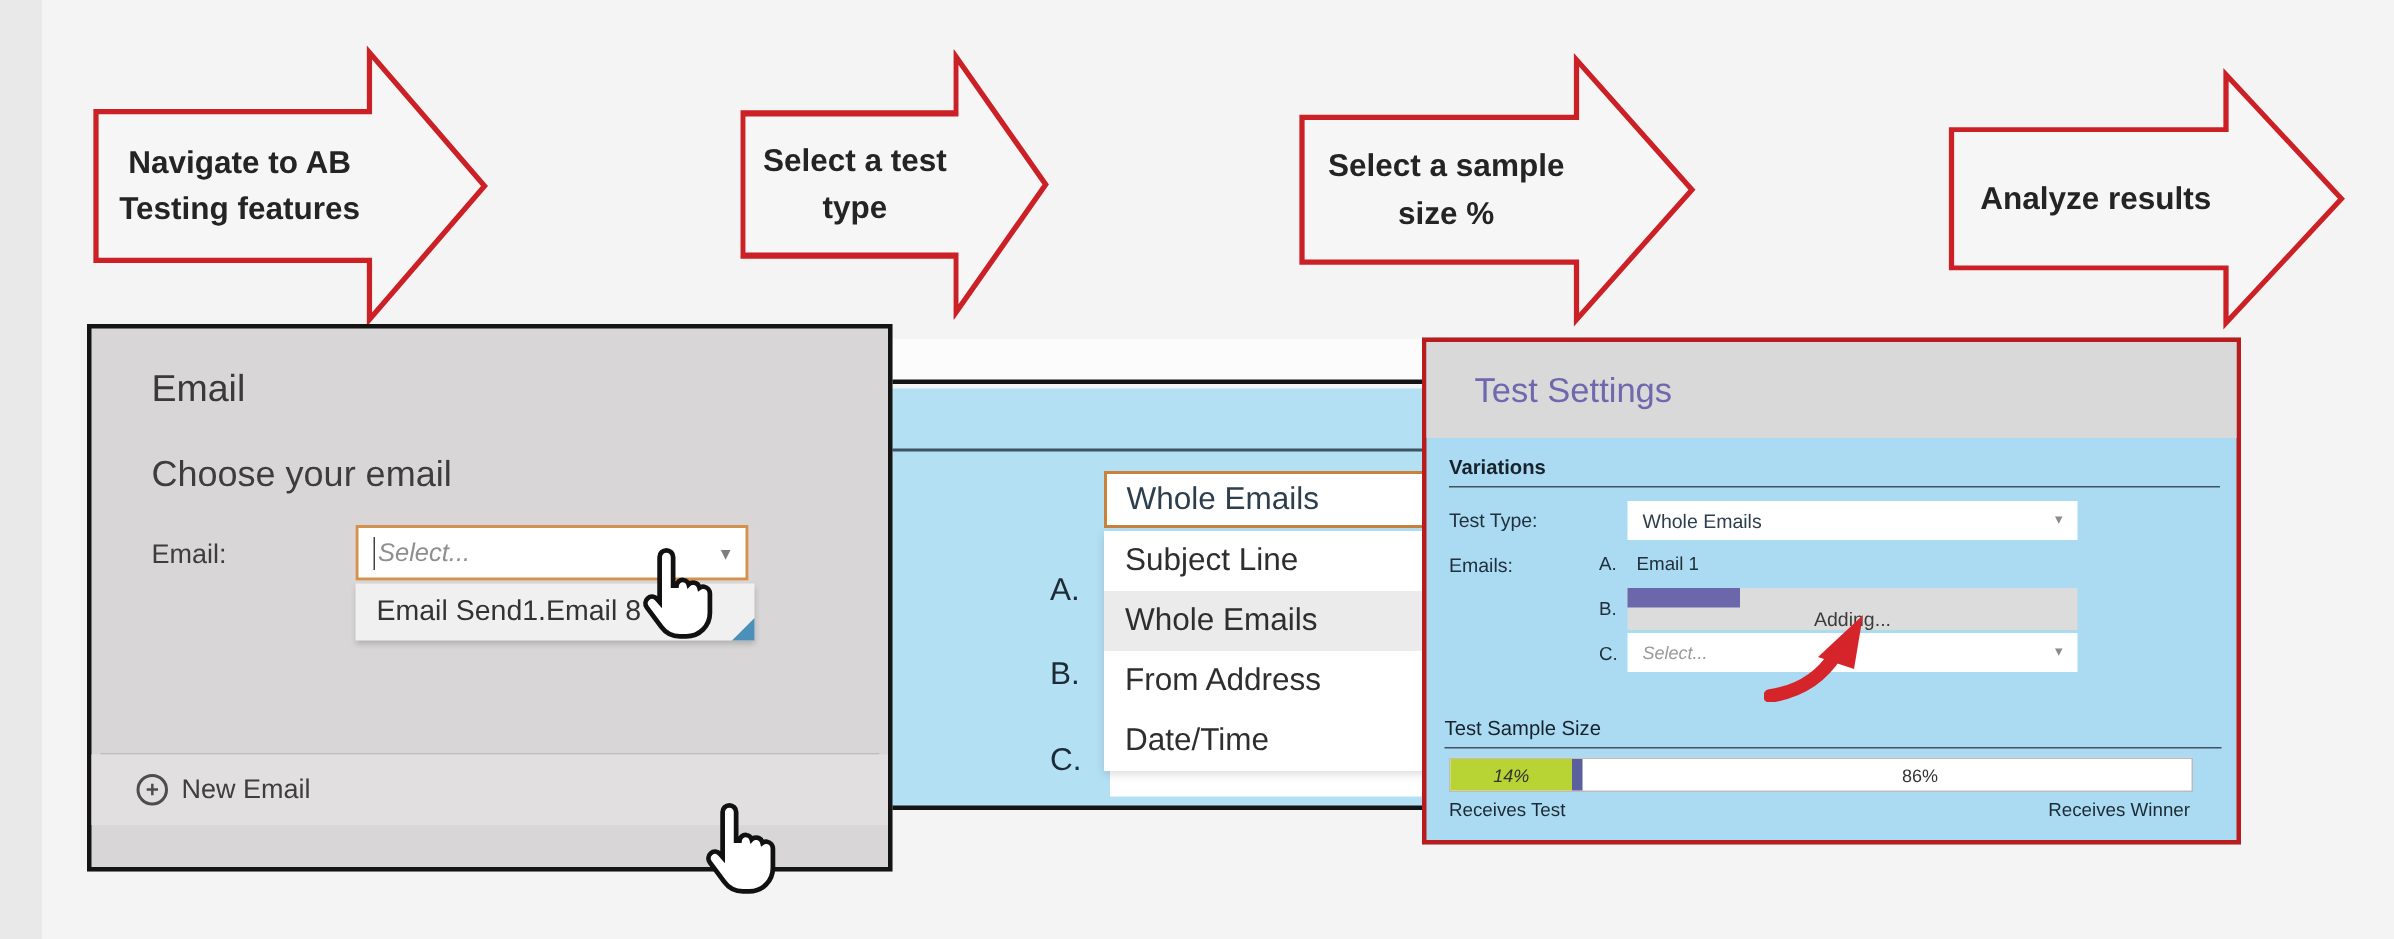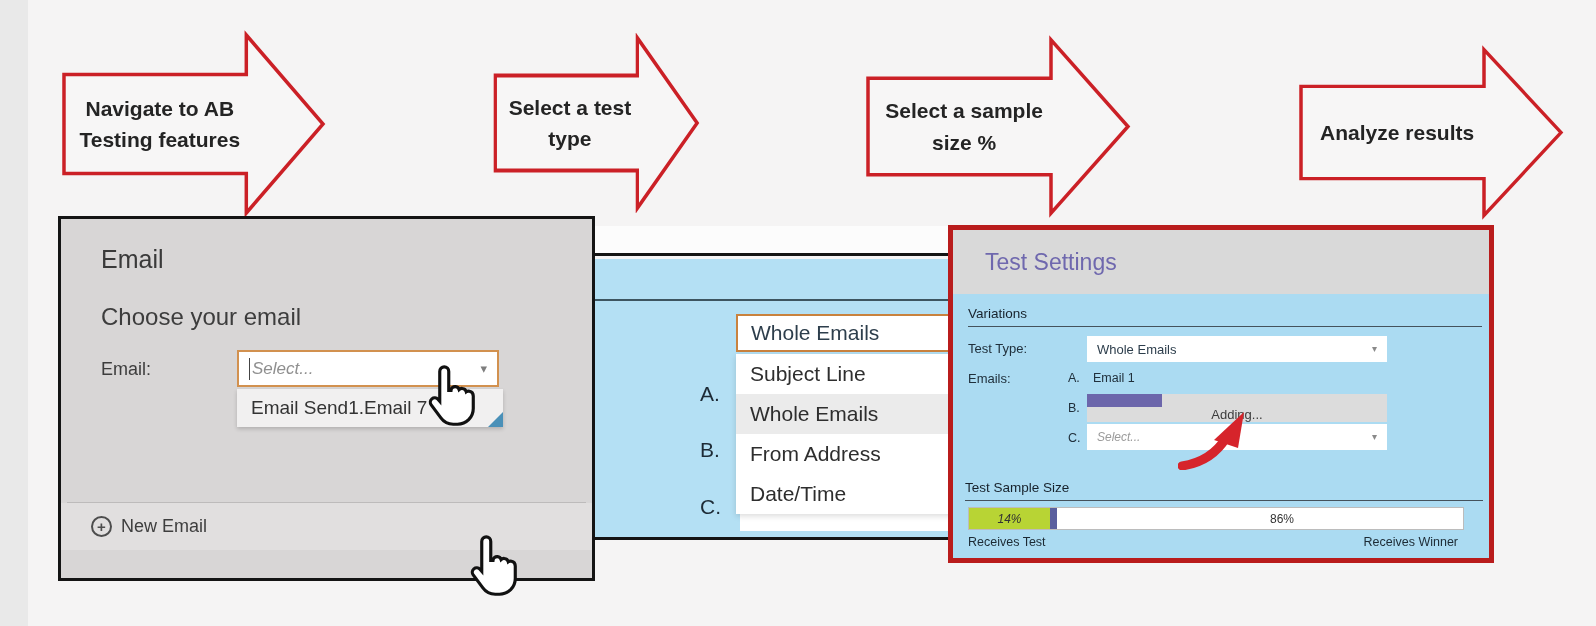--- a/index.html
+++ b/index.html
@@ -80,27 +80,27 @@
   }
   .tt-option{height:40px;display:flex;align-items:center;padding:0 14px;font-size:21px;color:#2e2e2e;cursor:pointer;}
   .tt-option.highlight{background:#ebebeb;}
   .abc-label{position:absolute;left:109px;font-size:21px;color:#1d2b36;}
   #abc-a{top:156px;} #abc-b{top:212px;} #abc-c{top:269px;}
   #testtype-hidden-field{position:absolute;left:149px;top:279px;width:210px;height:26px;background:#fff;z-index:1;}
 
   
   #settings-panel{
     position:absolute;left:920px;top:225px;width:546px;height:338px;
-    background:var(--panel-blue-2);border:5px solid #b91c1c;z-index:3;
+    background:var(--panel-blue-2);border:3px solid #b91c1c;z-index:3;
   }
   #settings-header{position:absolute;left:0;top:0;width:100%;height:64px;background:#d9d9d9;display:flex;align-items:center;}
   #settings-title{margin-left:32px;font-size:23px;color:var(--title-purple);}
   .section-label{position:absolute;font-size:13.5px;color:#17222c;}
   .section-rule{position:absolute;height:1px;background:#44525c;}
-  #variations-label{left:15px;top:76px;}
+  #variations-label{left:15px;top:76px;font-weight:bold;}
   #variations-rule{left:15px;top:96px;width:514px;}
   .form-label{position:absolute;font-size:13px;color:#20303c;}
   #testtype-form-label{left:15px;top:111px;}
   #emails-form-label{left:15px;top:141px;}
   .mini-select{
     position:absolute;background:#fff;display:flex;align-items:center;padding:0 10px;
     font-size:13px;color:#2d3e4c;
   }
   #settings-testtype-select{left:134px;top:106px;width:300px;height:26px;}
   #settings-c-select{left:134px;top:194px;width:300px;height:26px;}
@@ -185,21 +185,21 @@
     <div id="email-subtitle">Choose your email</div>
     <div id="email-field-label">Email:</div>
 
     <div id="email-select">
       <span class="txt-cursor"></span>
       <span class="placeholder">Select...</span>
       <span class="caret">▾</span>
     </div>
 
     <div id="email-option-row">
-      <span>Email Send1.Email 7</span>
+      <span>Email Send1.Email 8</span>
       <span class="corner-triangle"></span>
     </div>
 
     <div id="email-separator"></div>
     <div id="email-footer">
       <div class="footer-btn" id="new-email-btn">
         <span class="plus-circle">+</span>
         <span>New Email</span>
       </div>
     </div>

